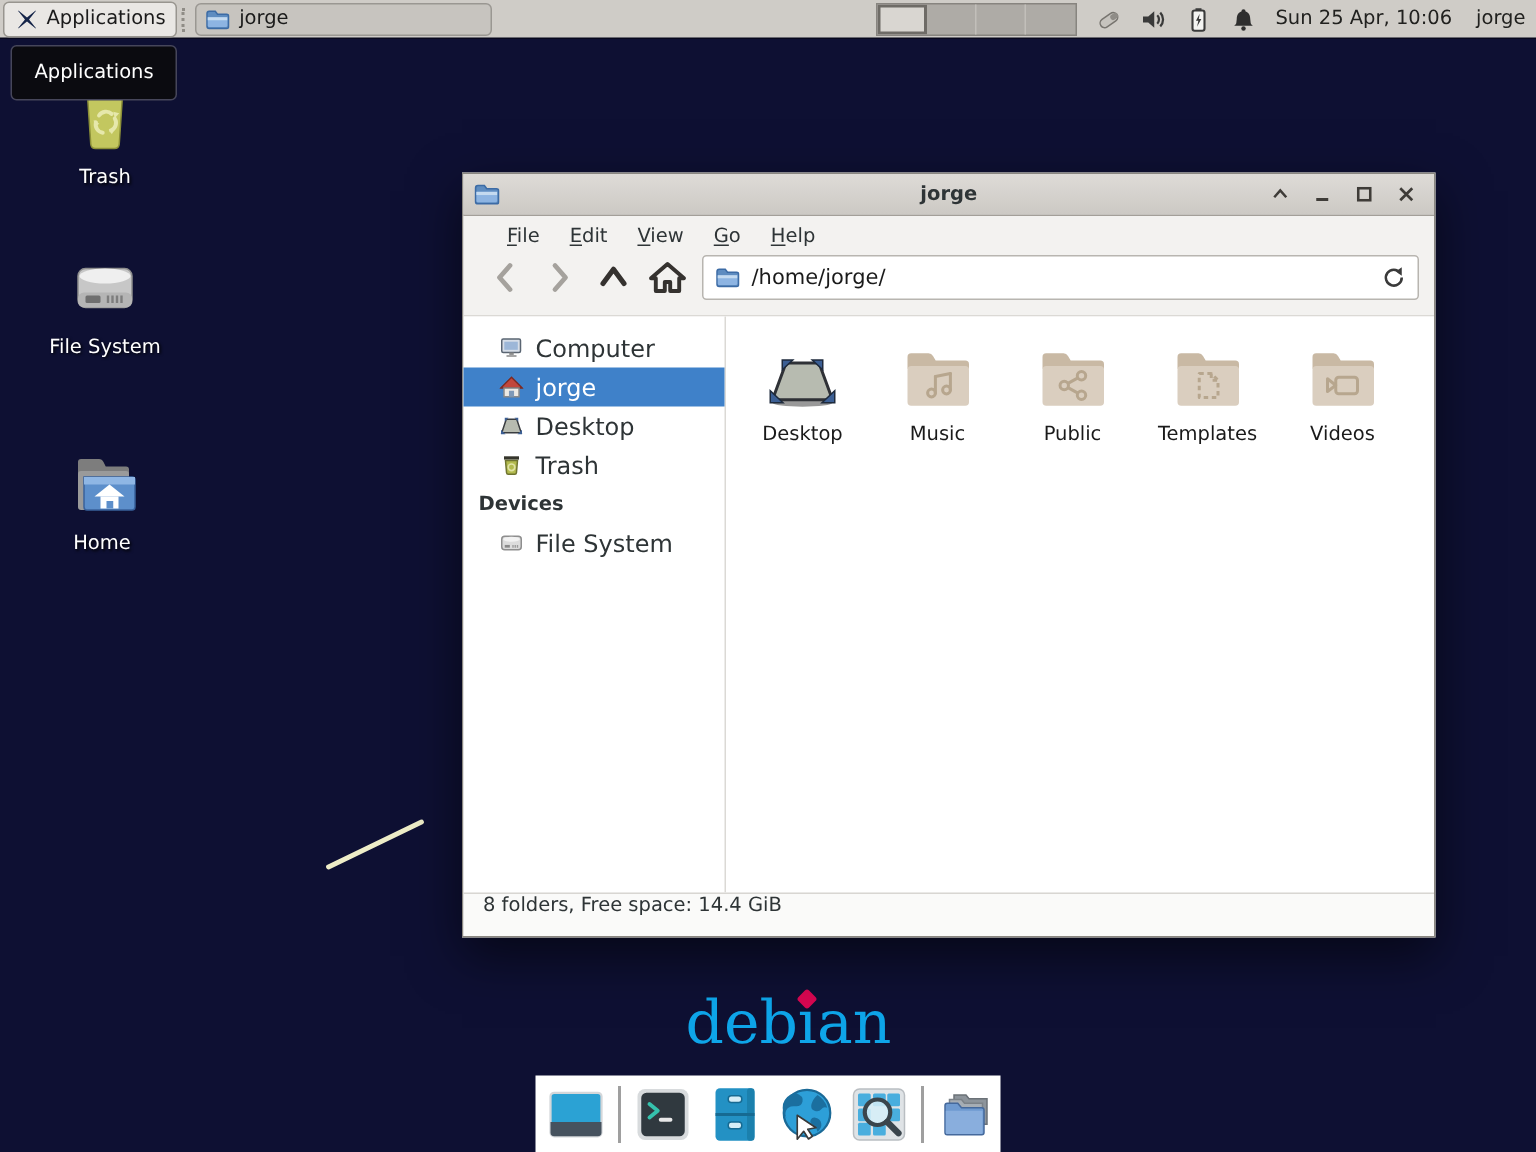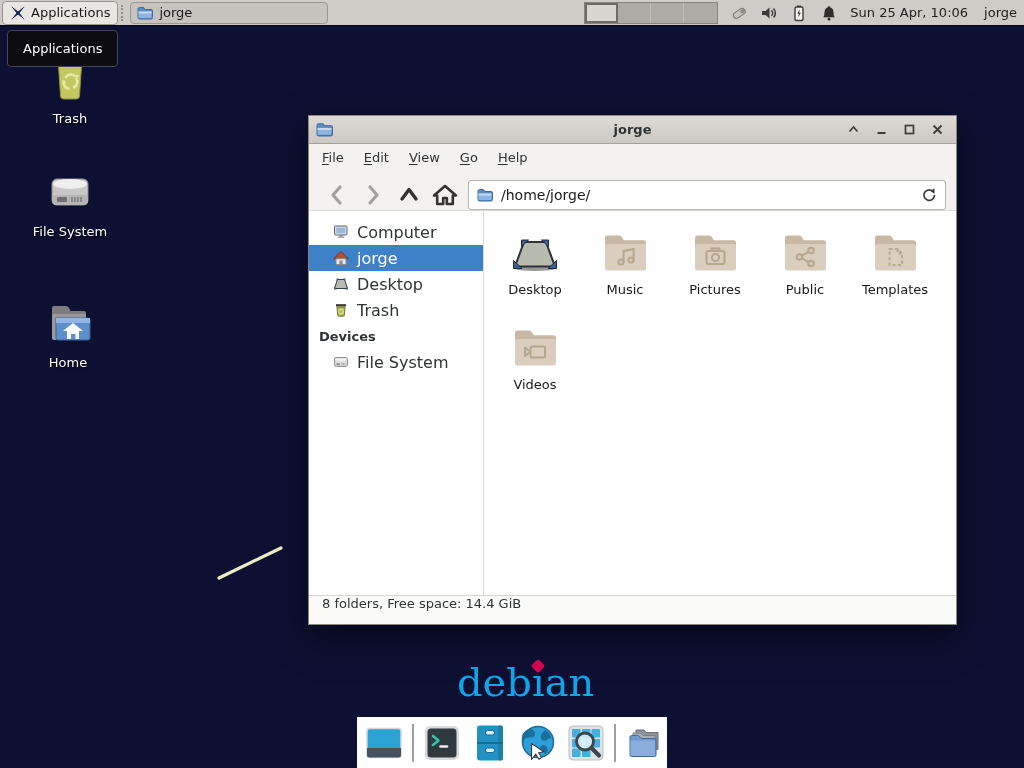--- a/index.html
+++ b/index.html
@@ -39,25 +39,25 @@
   .window{position:absolute;left:308px;top:115px;width:649px;height:510px;background:#fff;
           border:1px solid #8a8781;box-sizing:border-box;box-shadow:0 12px 32px rgba(0,0,0,.55);
           display:flex;flex-direction:column;z-index:10}
   .titlebar{flex:0 0 27px;background:linear-gradient(#dedbd7,#ccc9c4);border-bottom:1px solid #a39f99;
             display:flex;align-items:center;position:relative}
   .title{position:absolute;left:0;right:0;text-align:center;font-weight:bold;font-size:13px;color:#2e3436}
   .win-icon{margin-left:7px;z-index:1;display:flex}
   .win-controls{margin-left:auto;display:flex;gap:14px;padding-right:12px;z-index:1;align-items:center}
   .wc{display:flex;align-items:center;justify-content:center;width:14px;height:14px}
 
-  .menubar{flex:0 0 26px;background:#f3f2f0;display:flex;align-items:center;gap:2px;padding-left:4px}
+  .menubar{flex:0 0 26px;background:#f3f2f0;display:flex;align-items:center;gap:2px;padding-left:20px}
   .menu-item{font-size:13px;color:#2e3436;padding:4px 9px}
   .mn{text-decoration:underline;text-underline-offset:2px}
 
-  .toolbar{flex:0 0 40px;background:#f3f2f0;display:flex;align-items:flex-end;padding:0 10px;
+  .toolbar{flex:0 0 40px;background:#f3f2f0;display:flex;align-items:flex-start;padding:0 10px;
            border-bottom:1px solid #dbd9d5}
   .nav-btn{width:36px;height:30px;display:flex;align-items:center;justify-content:center}
   .pathbar{flex:1;height:30px;margin-left:5px;background:#fff;border:1px solid #b8b5b0;border-radius:3px;
            display:flex;align-items:center;padding:0 8px;gap:8px;box-sizing:border-box}
   .path-text{font-size:14px;color:#1a1a1a;flex:1}
 
   .content{flex:1;display:flex;min-height:0}
   .sidebar{width:175px;box-sizing:border-box;border-right:1px solid #dbd9d5;padding-top:8px;background:#fff}
   .side-header{font-weight:bold;font-size:13px;color:#2e3436;padding:6px 10px 5px 10px}
   .side-item{display:flex;align-items:center;gap:8px;height:26px;padding-left:24px;font-size:16px;color:#2e3436}
@@ -354,32 +354,20 @@
             <circle cx="20" cy="33" r="2.6"></circle>
               <circle cx="30" cy="31" r="2.6"></circle>
             <line x1="22.6" y1="33" x2="22.6" y2="22"></line>
               <line x1="32.6" y1="31" x2="32.6" y2="20"></line>
             <line x1="22.6" y1="22" x2="32.6" y2="20"></line>
           </g>
         </svg>
         <div class="flabel">Music</div>
       </div>
 
-      <div class="file-item">
-        <svg width="48" height="48" viewBox="0 0 48 48">
-          <path d="M4 9 q0-2.5 2.5-2.5 h11.5 q2 0 3 1.8 l1.8 3 h19.7 q2.5 0 2.5 2.5 v3 H4 z" fill="#c9b9a4"></path>
-          <rect x="4" y="15" width="41" height="26.5" rx="2.5" fill="#dacebf"></rect>
-          <g fill="none" stroke="#b7a68e" stroke-width="2" stroke-linejoin="round">
-            <rect x="15.5" y="22" width="18" height="13" rx="2"></rect>
-            <circle cx="24.5" cy="28.5" r="3.6"></circle>
-            <path d="M20.5 22 v-2.5 h8 v2.5"></path>
-          </g>
-        </svg>
-        <div class="flabel">Pictures</div>
-      </div>
 
       <div class="file-item">
         <svg width="48" height="48" viewBox="0 0 48 48">
           <path d="M4 9 q0-2.5 2.5-2.5 h11.5 q2 0 3 1.8 l1.8 3 h19.7 q2.5 0 2.5 2.5 v3 H4 z" fill="#c9b9a4"></path>
           <rect x="4" y="15" width="41" height="26.5" rx="2.5" fill="#dacebf"></rect>
           <g fill="none" stroke="#b7a68e" stroke-width="2">
             <circle cx="18.5" cy="28" r="2.8"></circle>
               <circle cx="30" cy="21.5" r="2.8"></circle>
               <circle cx="30" cy="34.5" r="2.8"></circle>
             <line x1="21" y1="26.6" x2="27.6" y2="22.9"></line>

